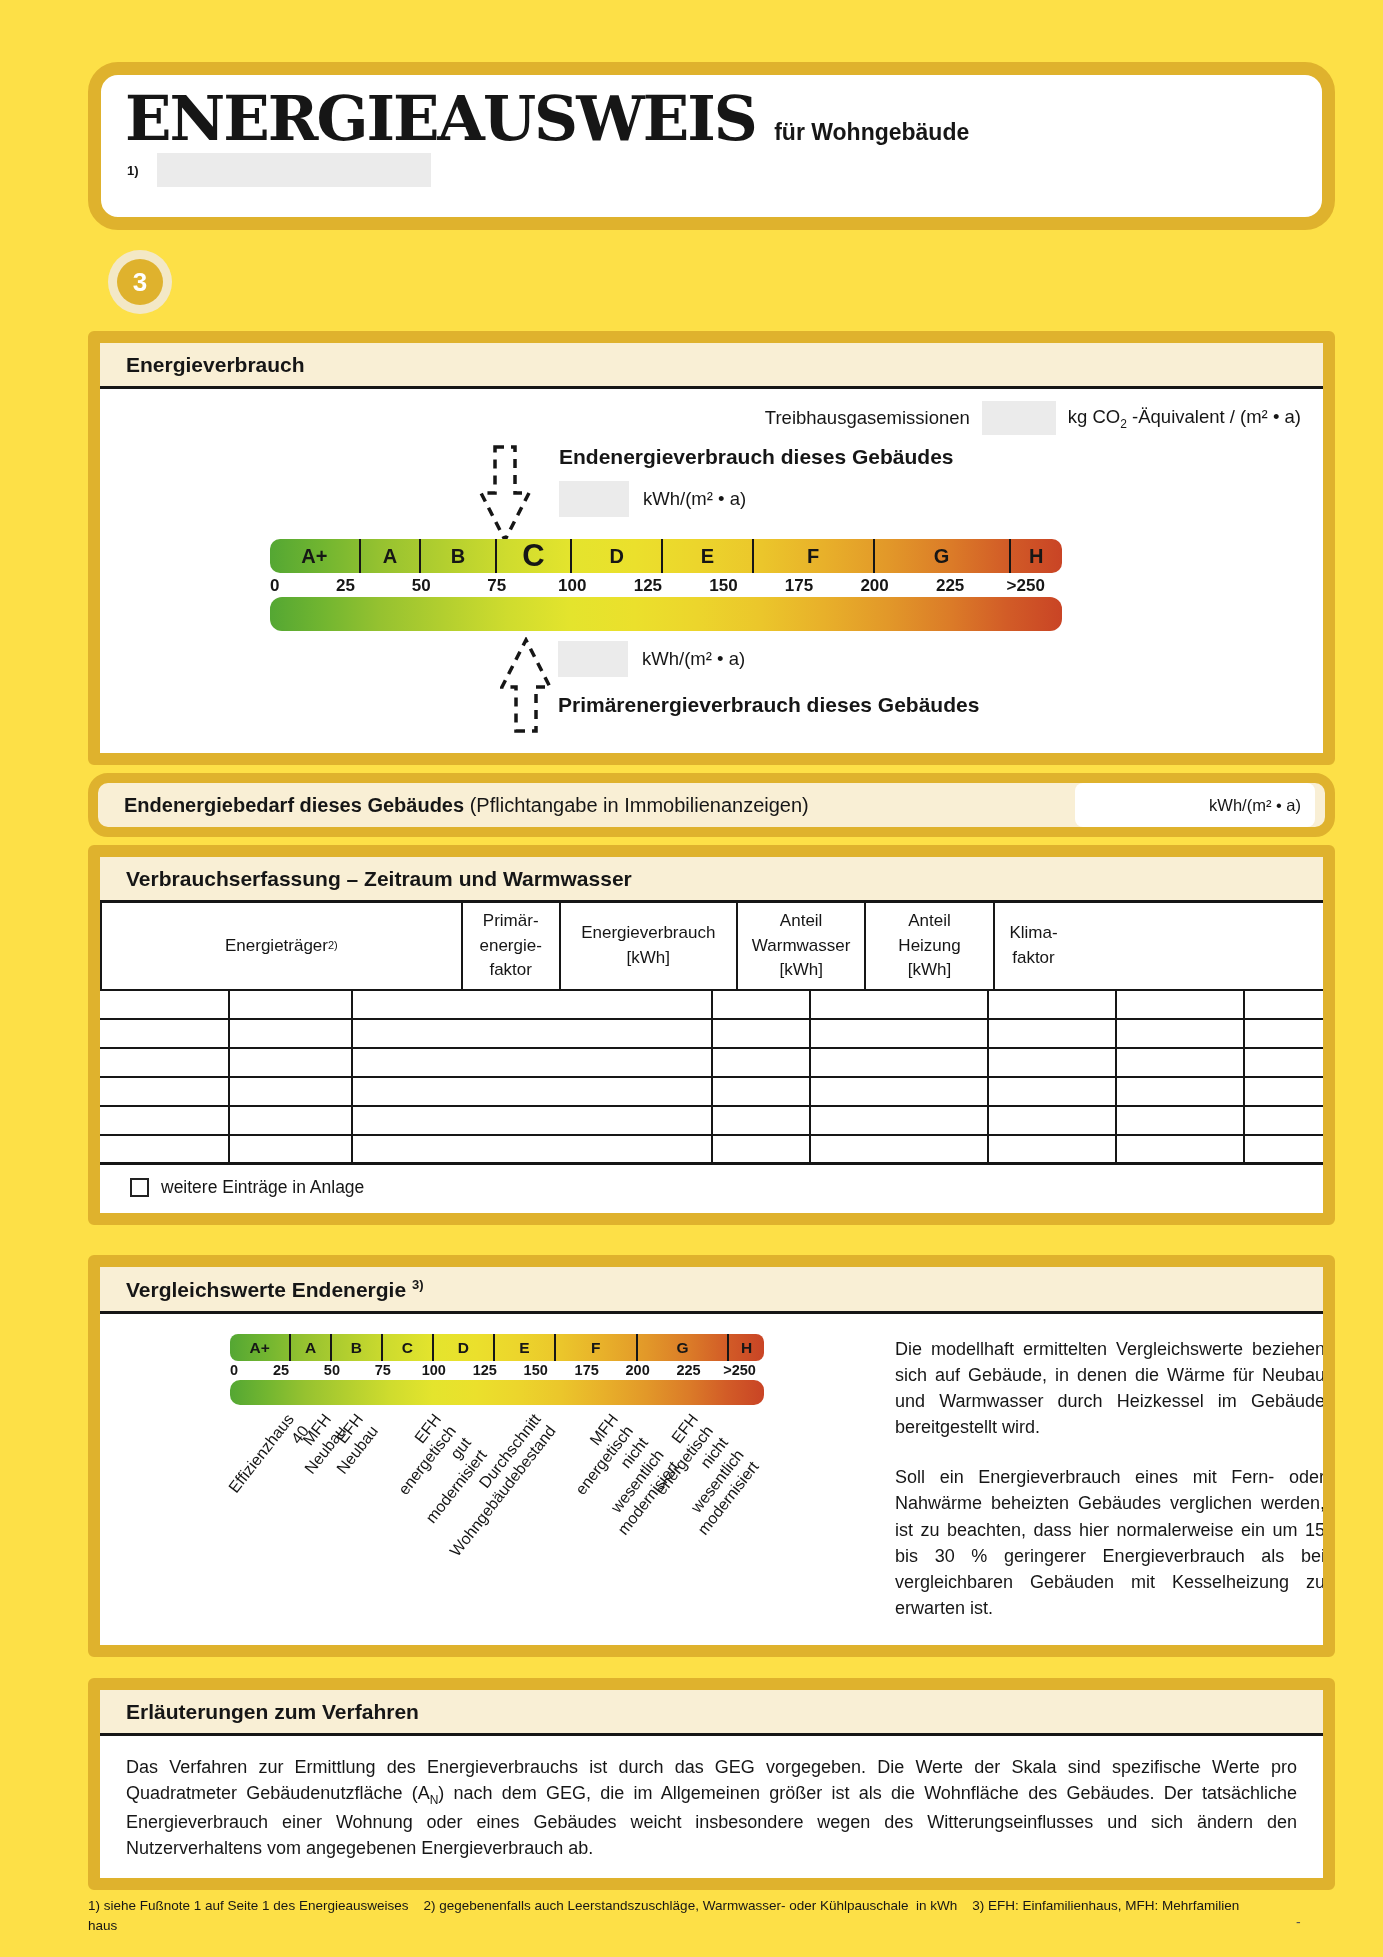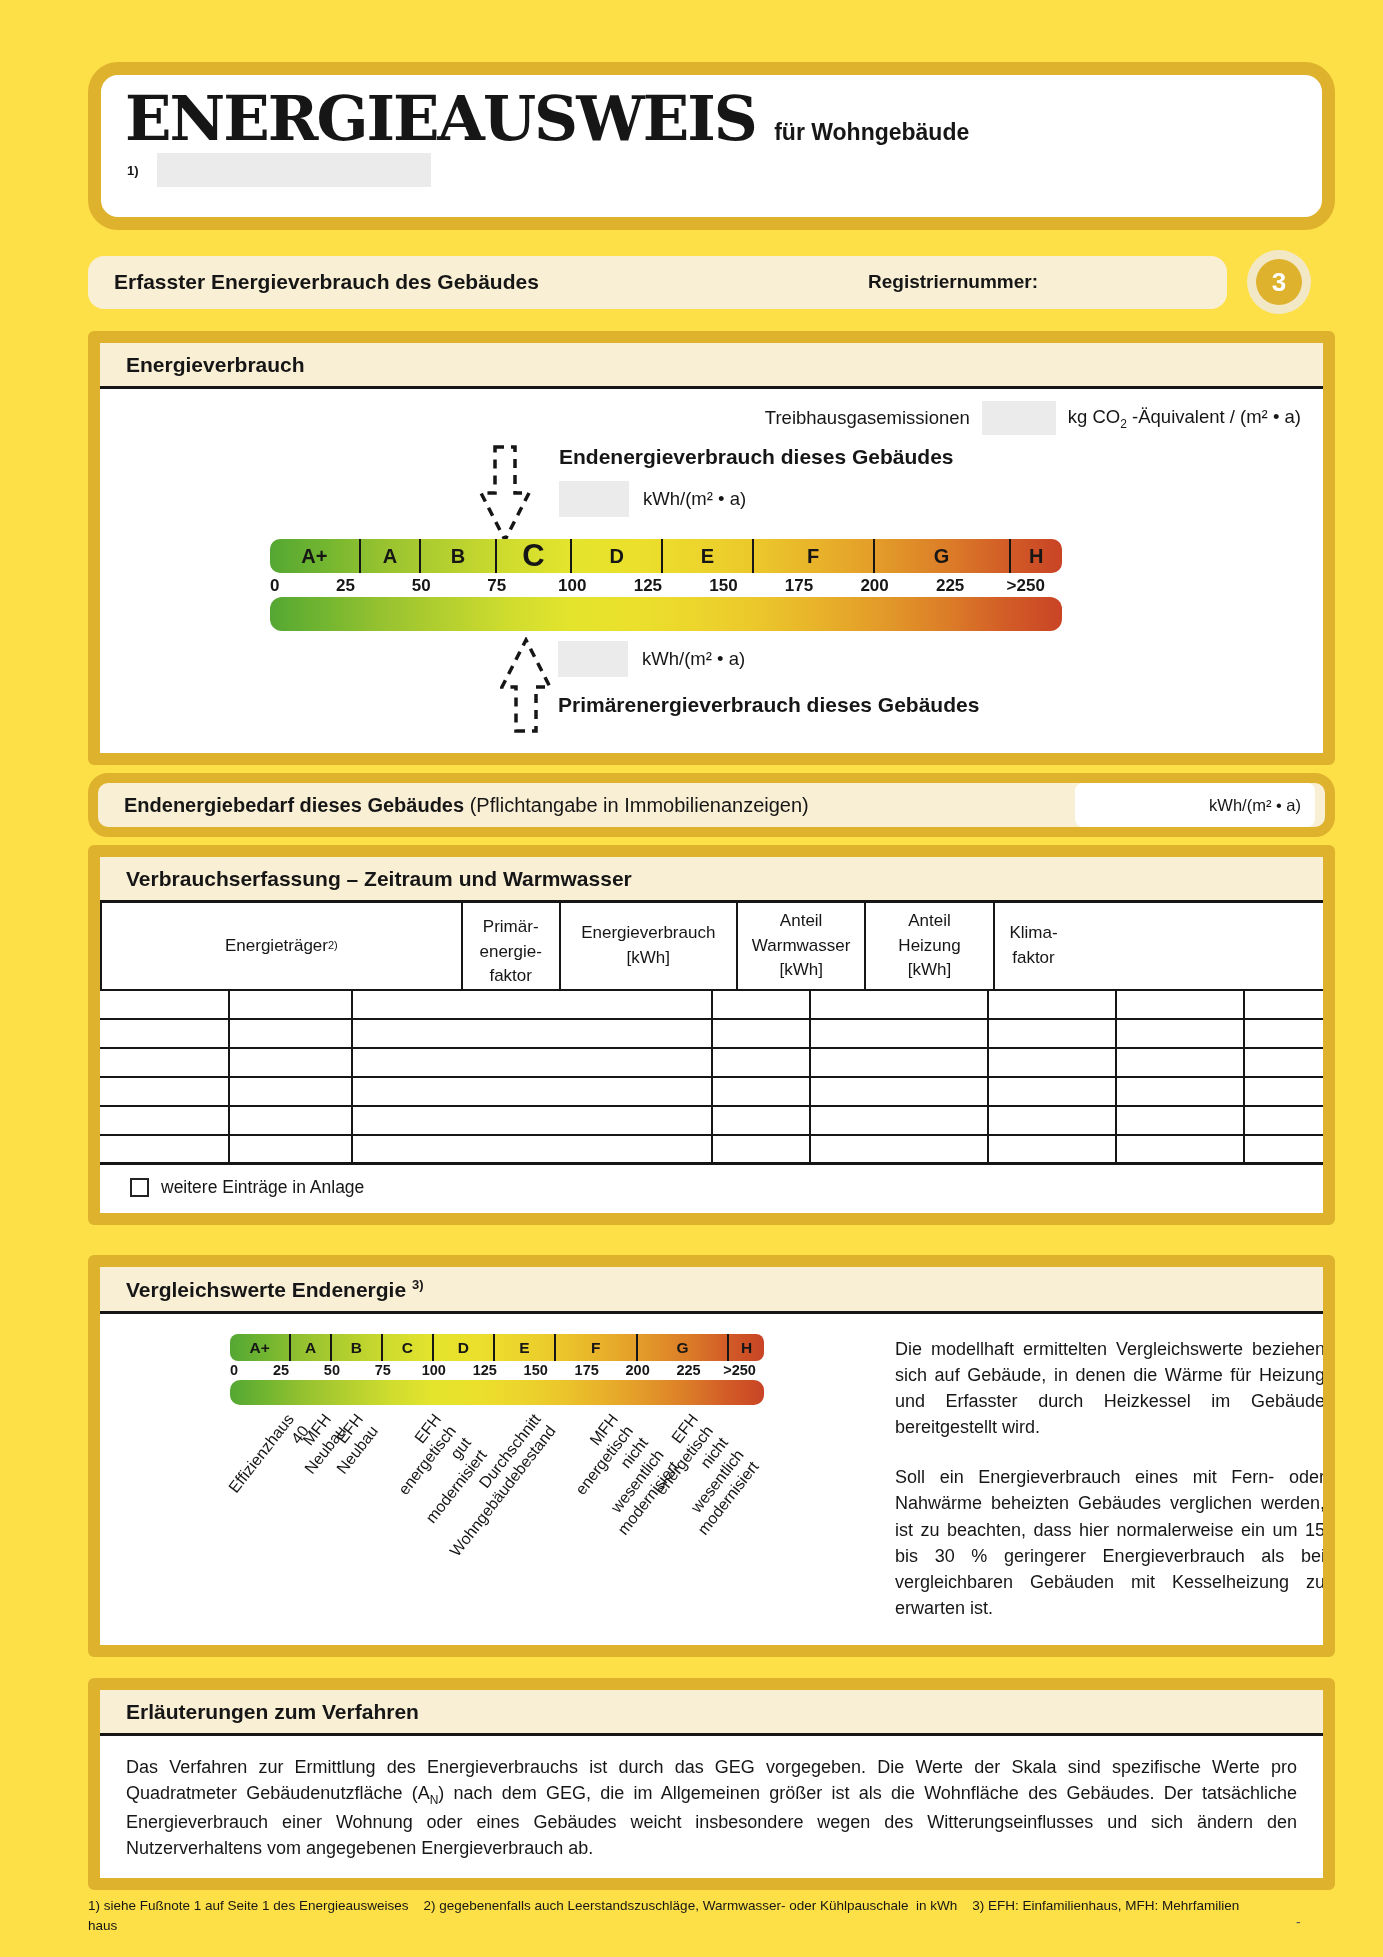--- a/index.html
+++ b/index.html
@@ -131,24 +131,20 @@
       <span class="main-title">ENERGIEAUSWEIS</span>
       <span class="title-sub">für Wohngebäude</span>
     </div>
     <div class="law-row">
       <sup>1)</sup>
       <span class="ph law-ph"></span>
     </div>
   </div>
 
   <div class="band-row">
-    <div class="band">
-      <span class="band-title">Erfasster Energieverbrauch des Gebäudes</span>
-      <span class="band-reg">Registriernummer:</span>
-    </div>
     <div class="page-circle">
       <div class="page-circle-inner">3</div>
     </div>
   </div>
 
   <div class="gold-box" id="ev-box">
     <div class="box-header">Energieverbrauch</div>
     <div class="ev-content">
 
       <div class="ghg-row">
@@ -237,21 +233,21 @@
     <span class="unit-box">
         <span>kWh/(m² • a)</span>
       </span>
   </div>
 
   <div class="gold-box" id="vt-box">
     <div class="box-header">Verbrauchserfassung – Zeitraum und Warmwasser</div>
     <div class="tbl">
       <div class="tbl-head" id="tbl-head">
           <div class="th" style="width: 29.5%;"><span>Energieträger</span><sup>2)</sup></div>
-          <div class="th" style="width: 8%; align-items: flex-end;"><span>Primär-
+          <div class="th" style="width: 8%;"><span>Primär-
 energie-
 faktor</span></div>
           <div class="th" style="width: 14.5%;"><span>Energieverbrauch
 [kWh]</span></div>
           <div class="th" style="width: 10.5%;"><span>Anteil
 Warmwasser
 [kWh]</span></div>
           <div class="th" style="width: 10.5%;"><span>Anteil
 Heizung
 [kWh]</span></div>
@@ -396,21 +392,21 @@
           <div class="rot-anchor" style="left: 70.6107%;">
             <span class="rot-label">MFH energetisch nicht
 wesentlich modernisiert</span>
           </div>
           <div class="rot-anchor" style="left: 85.4962%;">
             <span class="rot-label">EFH energetisch nicht
 wesentlich modernisiert</span>
           </div>
         </div>
       <div class="vg-right" id="vg-paragraphs">
-          <p>Die modellhaft ermittelten Vergleichswerte beziehen sich auf Gebäude, in denen die Wärme für Heizung und Erfasster durch Heizkessel im Gebäude bereitgestellt wird.</p>
+          <p>Die modellhaft ermittelten Vergleichswerte beziehen sich auf Gebäude, in denen die Wärme für Neubau und Warmwasser durch Heizkessel im Gebäude bereitgestellt wird.</p>
           <p>Soll ein Energieverbrauch eines mit Fern- oder Nahwärme beheizten Gebäudes verglichen werden, ist zu beachten, dass hier normalerweise ein um 15 bis 30 % geringerer Energieverbrauch als bei vergleichbaren Gebäuden mit Kesselheizung zu erwarten ist.</p>
         </div>
     </div>
   </div>
 
   <div class="gold-box" id="erl-box">
     <div class="box-header">Erläuterungen zum Verfahren</div>
     <div class="erl-content">
       <span>Das Verfahren zur Ermittlung des Energieverbrauchs ist durch das GEG vorgegeben. Die Werte der Skala sind spezifische Werte pro Quadratmeter Gebäudenutzfläche (A</span><sub>N</sub><span>) nach dem GEG, die im Allgemeinen größer ist als die Wohnfläche des Gebäudes. Der tatsächliche Energieverbrauch einer Wohnung oder eines Gebäudes weicht insbesondere wegen des Witterungseinflusses und sich ändern den Nutzerverhaltens vom angegebenen Energieverbrauch ab.</span>
     </div>

